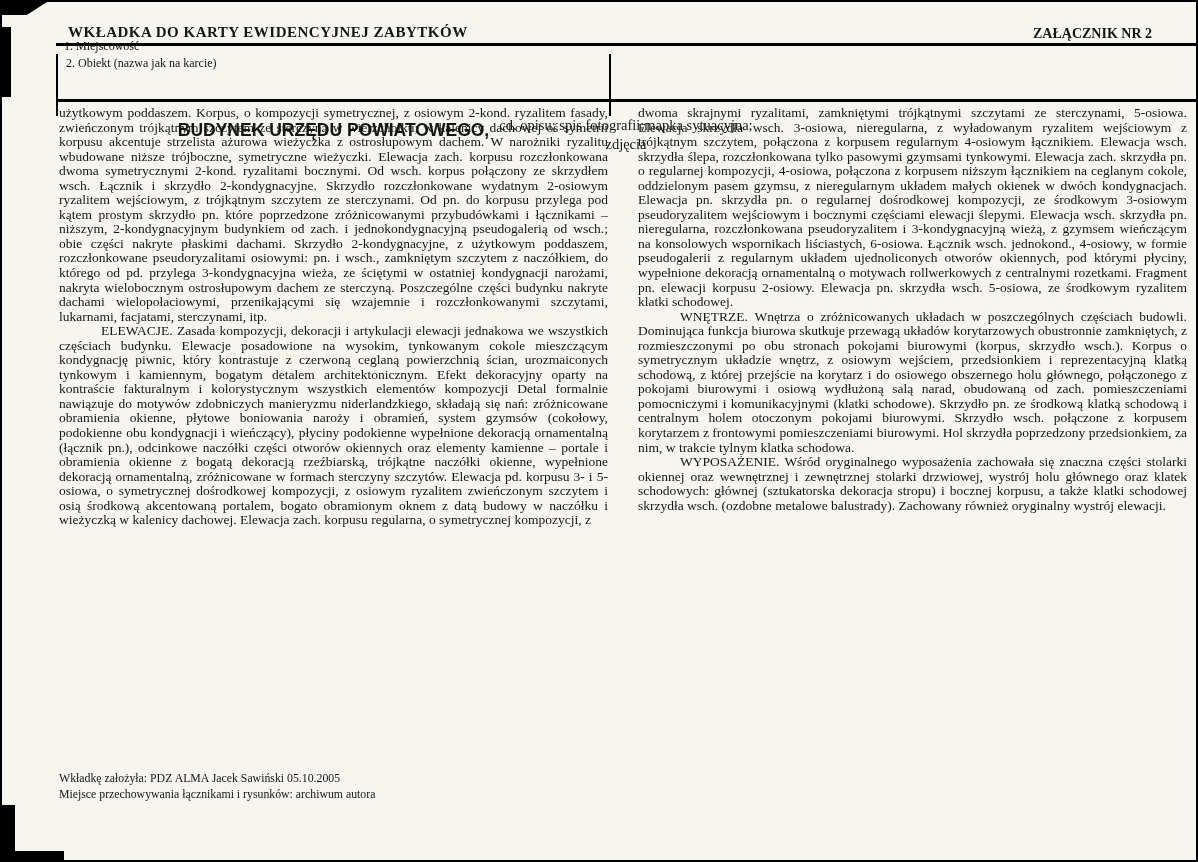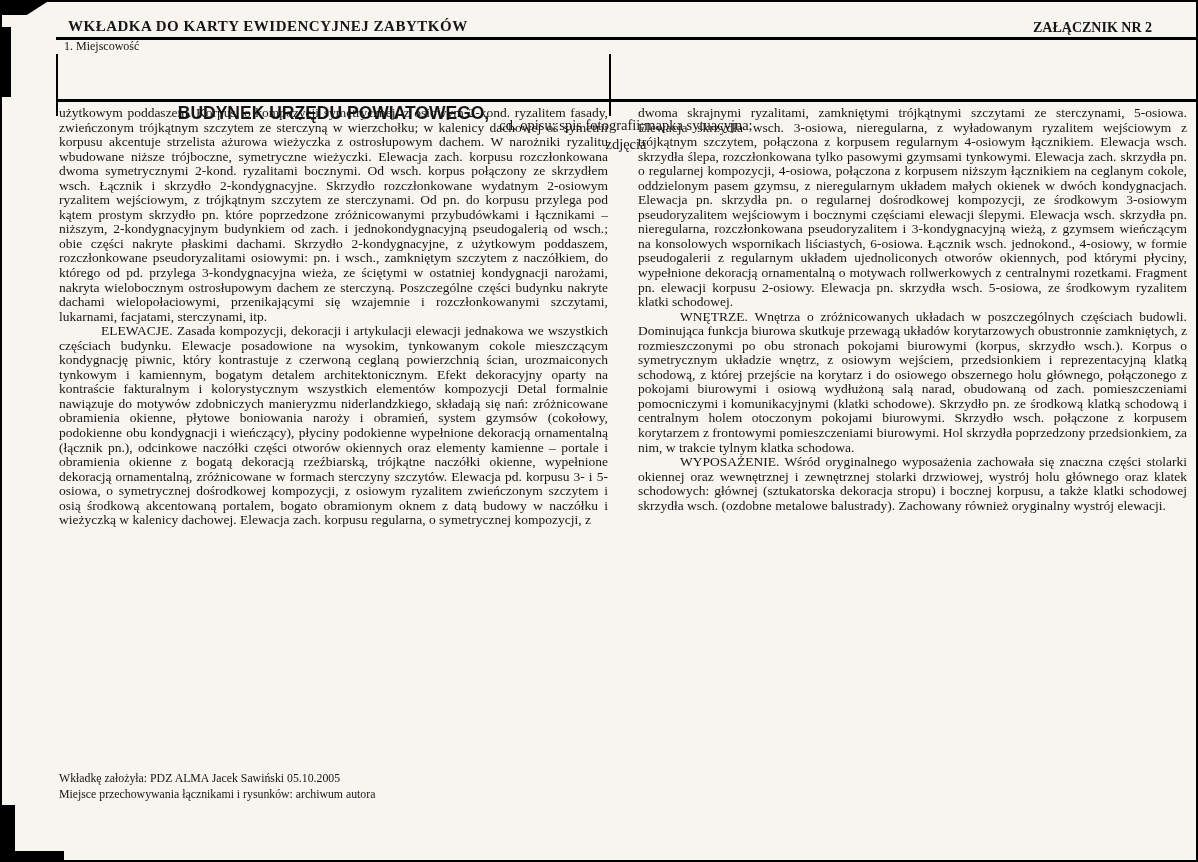--- a/index.html
+++ b/index.html
@@ -14,21 +14,21 @@
   .page { position: absolute; inset: 0; border: 2px solid #000; }
 
   
   .artifact { position: absolute; background: #000; }
   .a1 { left: 0; top: 0; width: 45px; height: 13px; clip-path: polygon(0 0,100% 0,55% 100%,0 100%); }
   .a2 { left: 0; top: 25px; width: 9px; height: 70px; }
   .a3 { left: 0; top: 803px; width: 13px; height: 59px; }
   .a4 { left: 0; bottom: 0; width: 62px; height: 9px; }
 
   
-  .header { position: absolute; left: 54px; right: 0; top: 12px; height: 26px; border-bottom: 3px solid #000; }
+  .header { position: absolute; left: 54px; right: 0; top: 18px; height: 26px; border-bottom: 3px solid #000; }
   .doc-title { position: absolute; left: 12px; top: 4px; font-weight: bold; font-size: 15px; letter-spacing: 0.5px; white-space: nowrap; }
   .annex { position: absolute; right: 44px; top: 6px; font-weight: bold; font-size: 14px; white-space: nowrap; }
 
   
   .idtable { position: absolute; left: 54px; right: 0; top: 35px; height: 65px; border-bottom: 3px solid #000; display: flex; flex-direction: column; }
   .cell { position: relative; height: 100%; }
   .c1 { width: 174px; }
   .c2 { width: 555px; border-left: 2px solid #000; border-right: 2px solid #000; }
   .c3 { flex: 1; }
   .flabel { font-size: 12px; padding: 2px 6px 0 8px; }
@@ -65,20 +65,21 @@
   <div class="header">
     <span class="doc-title">WKŁADKA DO KARTY EWIDENCYJNEJ ZABYTKÓW</span>
     <span class="annex">ZAŁĄCZNIK NR 2</span>
   </div>
 
   <div class="idtable">
     <div class="cell c1">
       <div class="flabel">1. Miejscowość</div>
     </div>
     <div class="cell c2">
+      <div class="flabel">2. Obiekt (nazwa jak na karcie)</div>
       <div class="objline">BUDYNEK URZĘDU POWIATOWEGO,</div>
     </div>
     <div class="cell c3">
       <div class="fcontent">cd. opisu; spis fotografii;mapka sytuacyjna;</div>
       <div class="fcontent">zdjęcia</div>
     </div>
   </div>
 
   <div class="columns">
     <div class="col">

